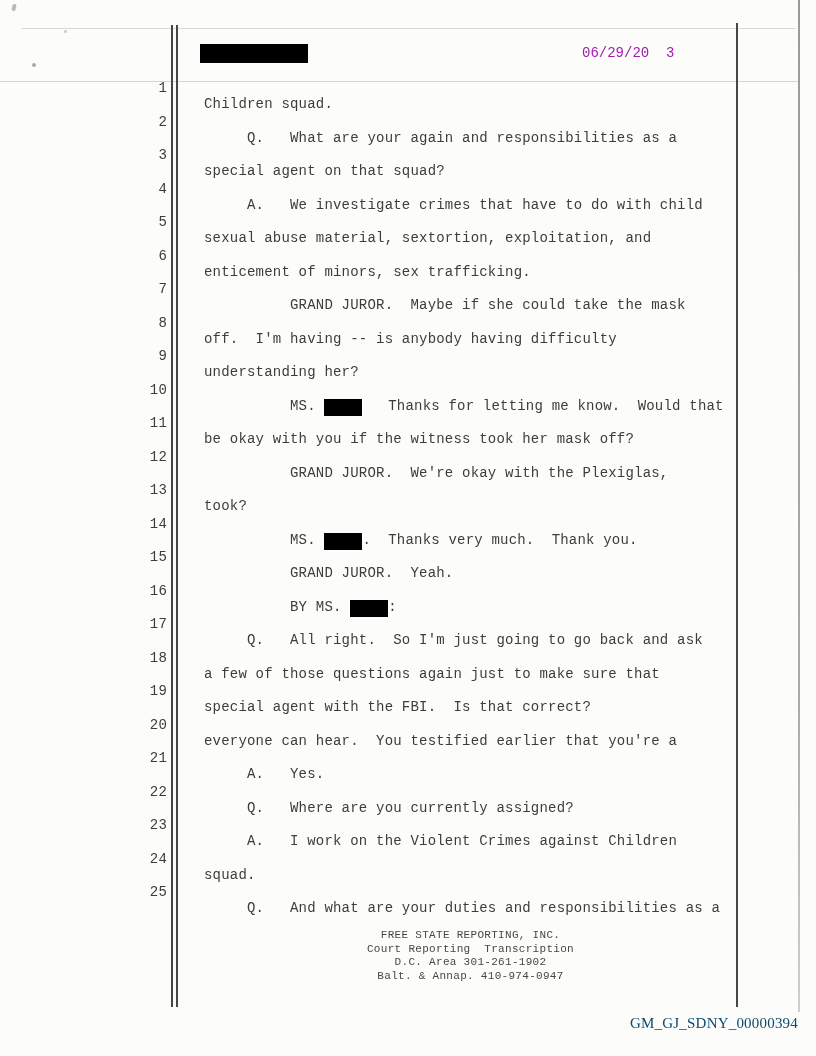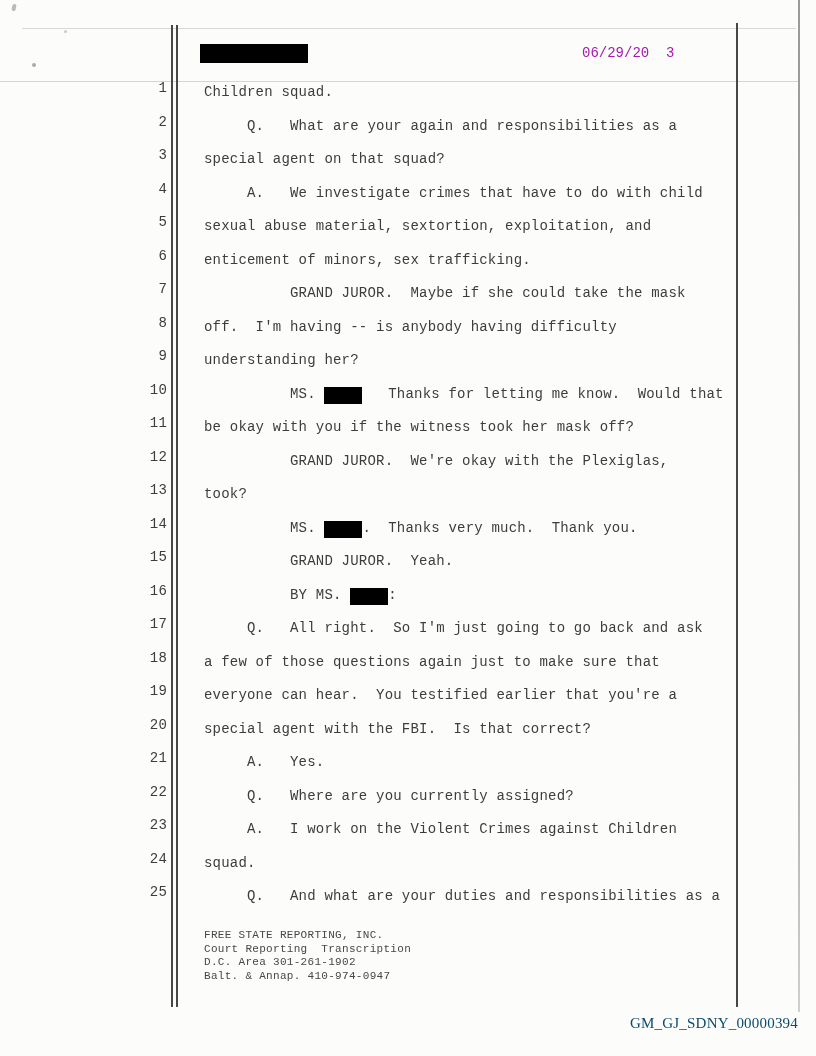--- a/index.html
+++ b/index.html
@@ -39,35 +39,35 @@
   .header-date {
     position: absolute; left: 582px; top: 45px;
     font-size: 14px; white-space: pre; color: #a21caf;
   }
   
   .line-numbers {
     position: absolute; left: 126px; top: 72px; width: 41px;
     text-align: right; font-size: 14px;
   }
   .transcript-lines {
-    position: absolute; left: 204px; top: 76px; width: 560px;
+    position: absolute; left: 204px; top: 88px; width: 560px;
     font-size: 14px;
   }
   .tline {
     height: 33.5px; line-height: 33.5px;
     white-space: pre; letter-spacing: 0.2px;
   }
   .redact-inline {
     display: inline-block; width: 38px; height: 17px;
     background: #000; vertical-align: text-bottom; margin-bottom: -2px;
   }
   
   .footer {
     position: absolute; left: 204px; top: 929px; width: 533px;
-    font-size: 11px; line-height: 13.5px;
+    text-align: center; font-size: 11px; line-height: 13.5px;
     color: #474747; letter-spacing: 0.3px;
   }
   .footer div { white-space: pre; }
   
   .bates {
     position: absolute; right: 18px; top: 1015px;
     font-family: "Liberation Serif", "DejaVu Serif", serif;
     font-size: 15px; color: #0c4a6e; letter-spacing: 0.2px;
   }
 </style>
@@ -128,22 +128,22 @@
       <div class="tline"><span>understanding her?</span></div>
       <div class="tline"><span>          MS. </span><span class="redact-inline"></span><span>   Thanks for letting me know.  Would that</span></div>
       <div class="tline"><span>be okay with you if the witness took her mask off?</span></div>
       <div class="tline"><span>          GRAND JUROR.  We're okay with the Plexiglas,</span></div>
       <div class="tline"><span>took?</span></div>
       <div class="tline"><span>          MS. </span><span class="redact-inline"></span><span>.  Thanks very much.  Thank you.</span></div>
       <div class="tline"><span>          GRAND JUROR.  Yeah.</span></div>
       <div class="tline"><span>          BY MS. </span><span class="redact-inline"></span><span>:</span></div>
       <div class="tline"><span>     Q.   All right.  So I'm just going to go back and ask</span></div>
       <div class="tline"><span>a few of those questions again just to make sure that</span></div>
+      <div class="tline"><span>special agent with the FBI.  Is that correct?</span></div>
       <div class="tline"><span>everyone can hear.  You testified earlier that you're a</span></div>
-      <div class="tline"><span>special agent with the FBI.  Is that correct?</span></div>
       <div class="tline"><span>     A.   Yes.</span></div>
       <div class="tline"><span>     Q.   Where are you currently assigned?</span></div>
       <div class="tline"><span>     A.   I work on the Violent Crimes against Children</span></div>
       <div class="tline"><span>squad.</span></div>
       <div class="tline"><span>     Q.   And what are your duties and responsibilities as a</span></div>
     </div>
 
   <div class="footer">
     <div>FREE STATE REPORTING, INC.</div>
     <div>Court Reporting  Transcription</div>

